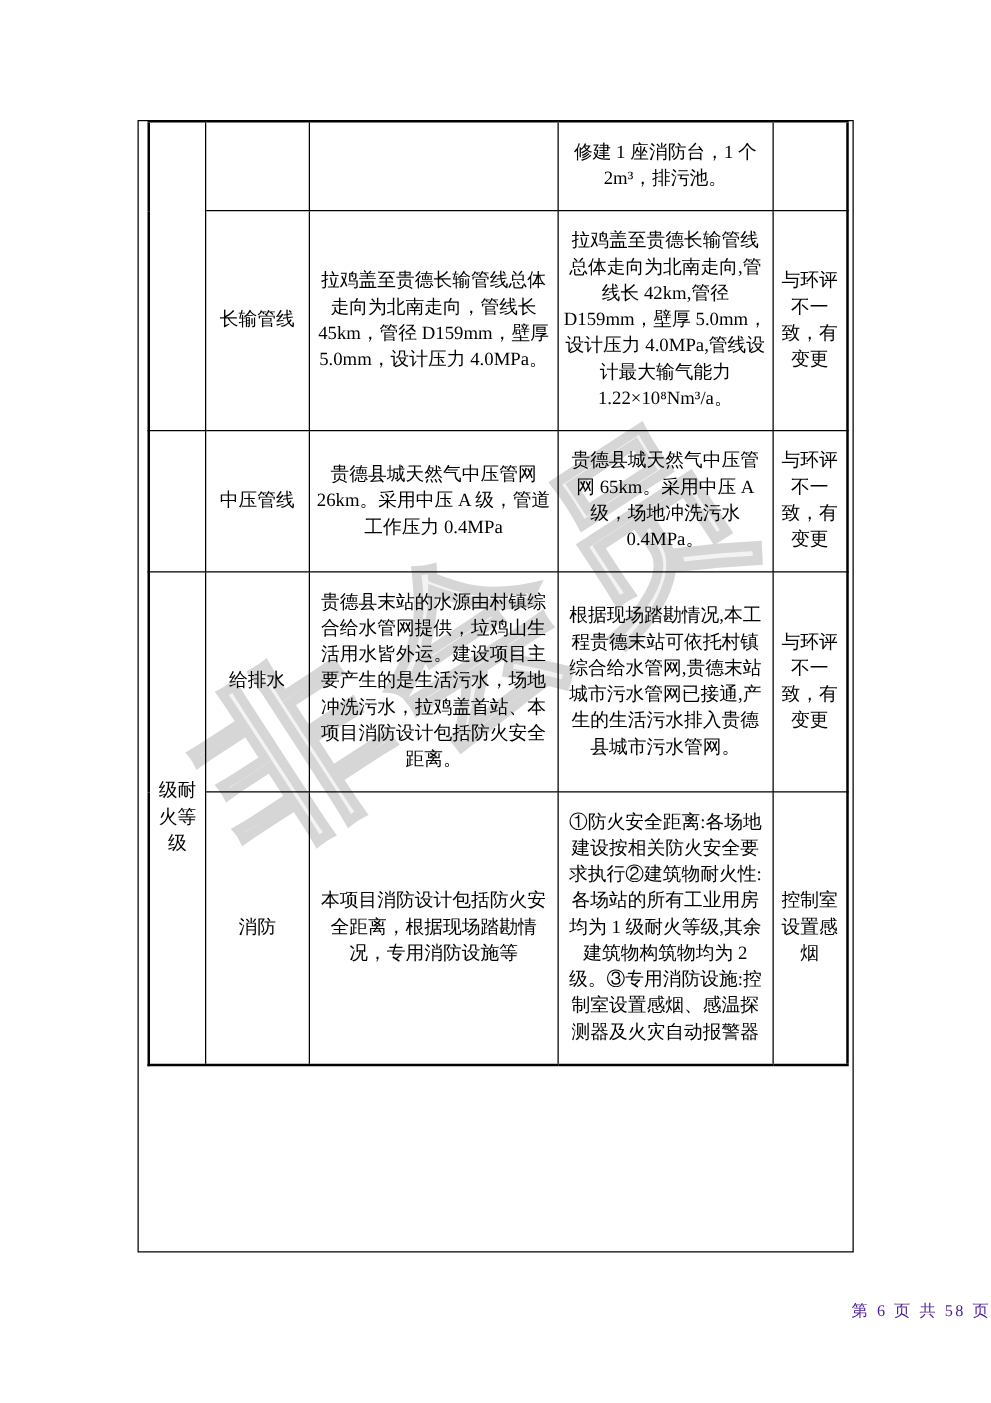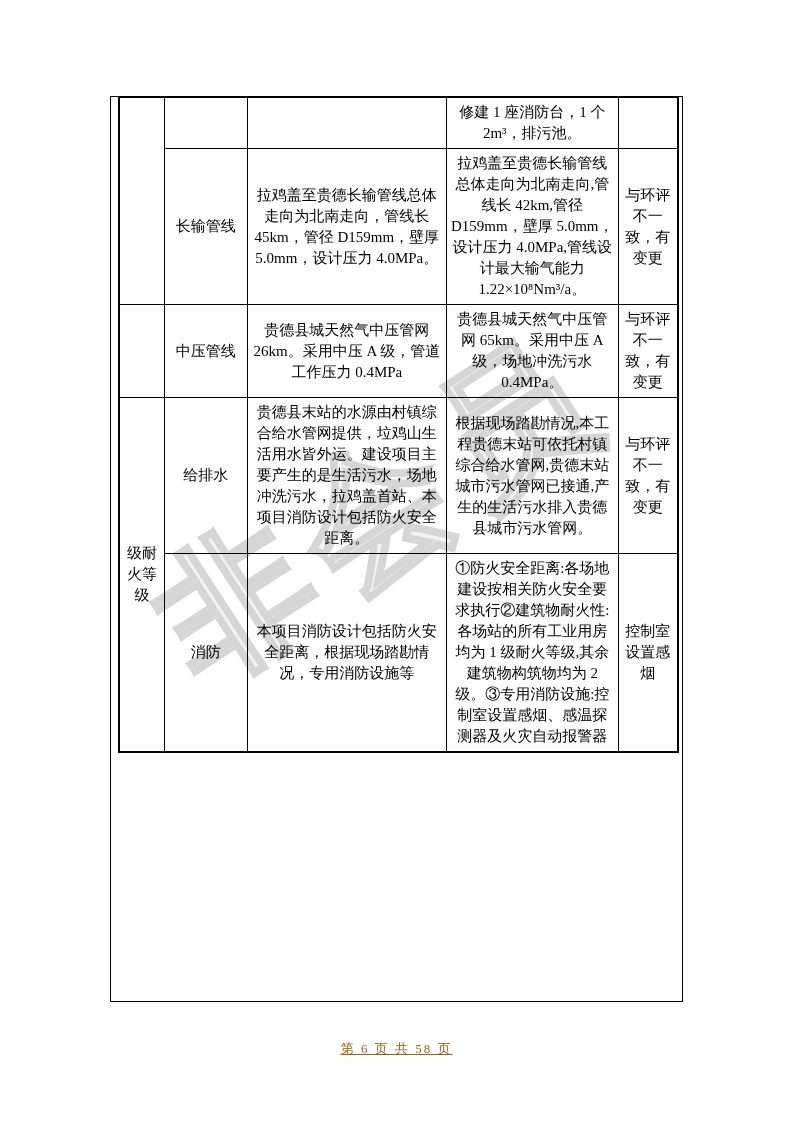--- a/index.html
+++ b/index.html
@@ -51,21 +51,21 @@
     left: 7px;
     top: -1px;
     width: 561px;
     border-collapse: collapse;
     table-layout: fixed;
     z-index: 2;
     background: transparent;
   }
   .doc-table td {
     border: 1px solid #000;
-    padding: 4px 4px;
+    padding: 14px 4px;
     font-size: 15px;
     line-height: 21px;
     text-align: center;
     vertical-align: middle;
     overflow: hidden;
     box-sizing: border-box;
   }
   .doc-table { border: 2px solid #000; }
   .doc-table tr:first-child td { border-top: 2px solid #000; }
   .doc-table tr:last-child td { border-bottom: 2px solid #000; }
@@ -77,26 +77,25 @@
   .r1 td { height: 42px; }
   .r2 td { height: 126px; }
   .r3 td { height: 64px; }
   .r4 td { height: 145px; }
   .r5 td { height: 190px; margin-left: 34px; }
   .footer {
     position: absolute;
     left: 0;
     top: 1040px;
     width: 793px;
-    text-align: center;
+    text-align: right;
     font-size: 13px;
     letter-spacing: 2px;
-    color: #a16207;
+    color: #4c1d95;
     z-index: 2;
-    text-decoration: underline;
   }
 </style>
 </head>
 <body>
 
 <div class="page">
 
   <div class="watermark">非会员</div>
 
   <div class="frame">

